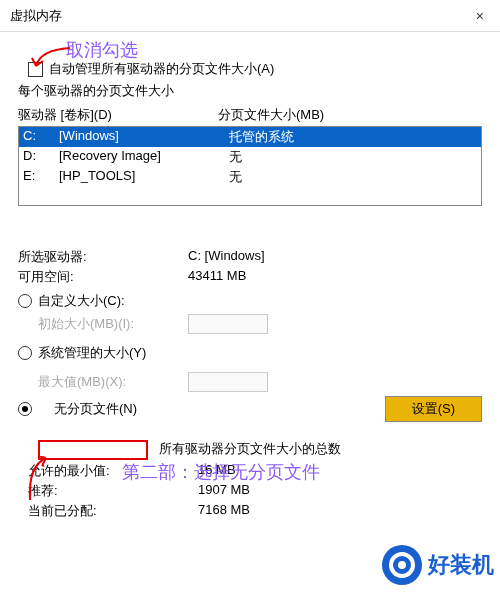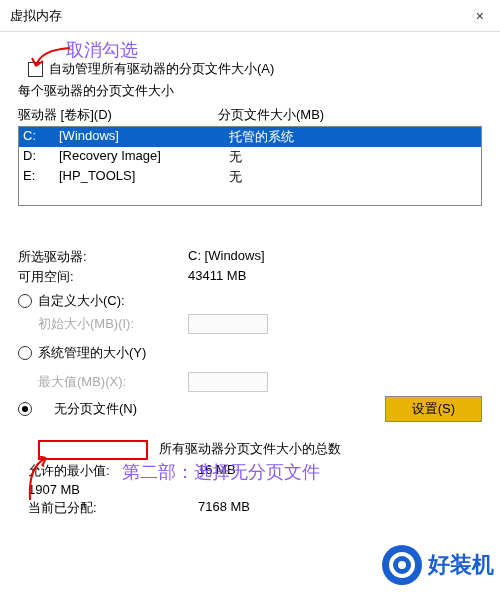--- a/index.html
+++ b/index.html
@@ -112,20 +112,21 @@
     <button class="btn">设置(S)</button>
   </div>
 
   <div style="margin-top:18px;text-align:center;">所有驱动器分页文件大小的总数</div>
 
   <div class="kv" style="margin-top:4px; margin-left:10px;">
     <span class="k">允许的最小值:</span>
     <span class="v">16 MB</span>
   </div>
   <div class="kv" style="margin-left:10px;">
+    <span class="k">推荐:</span>
     <span class="v">1907 MB</span>
   </div>
   <div class="kv" style="margin-left:10px;">
     <span class="k">当前已分配:</span>
     <span class="v">7168 MB</span>
   </div>
 
 </div>
 
 <div class="callout-red" style="top:38px; left:66px;">取消勾选</div>

